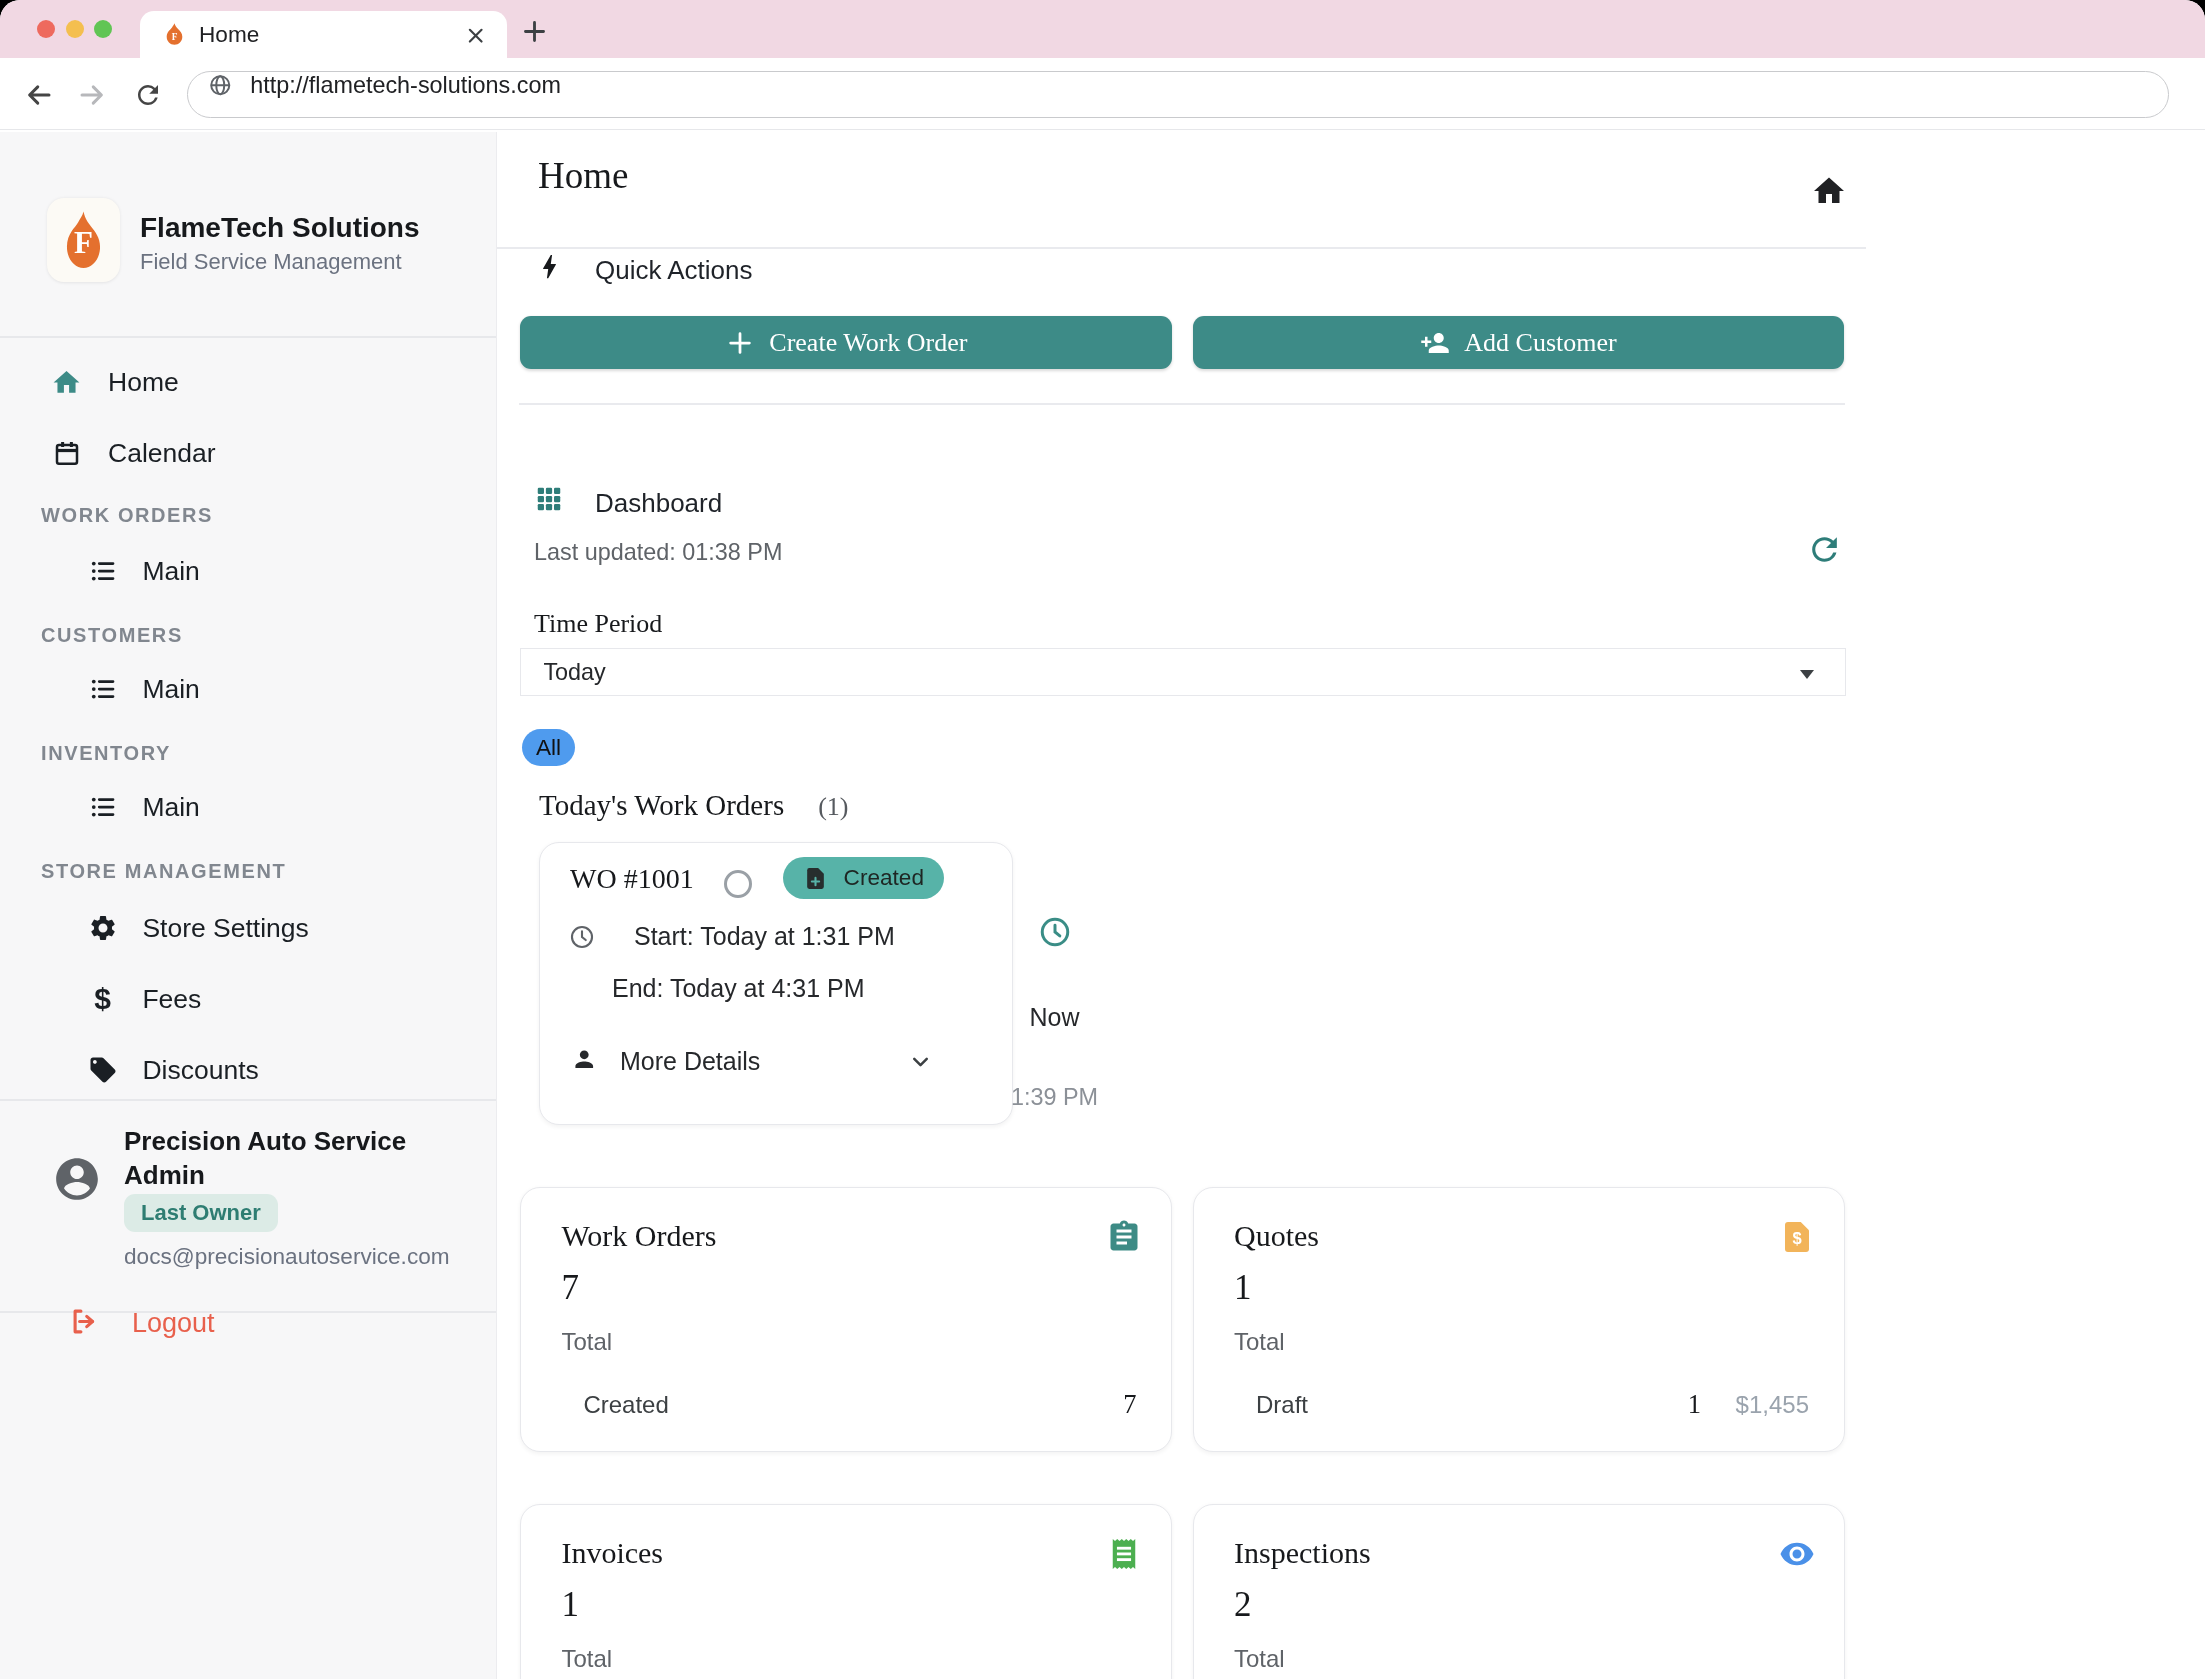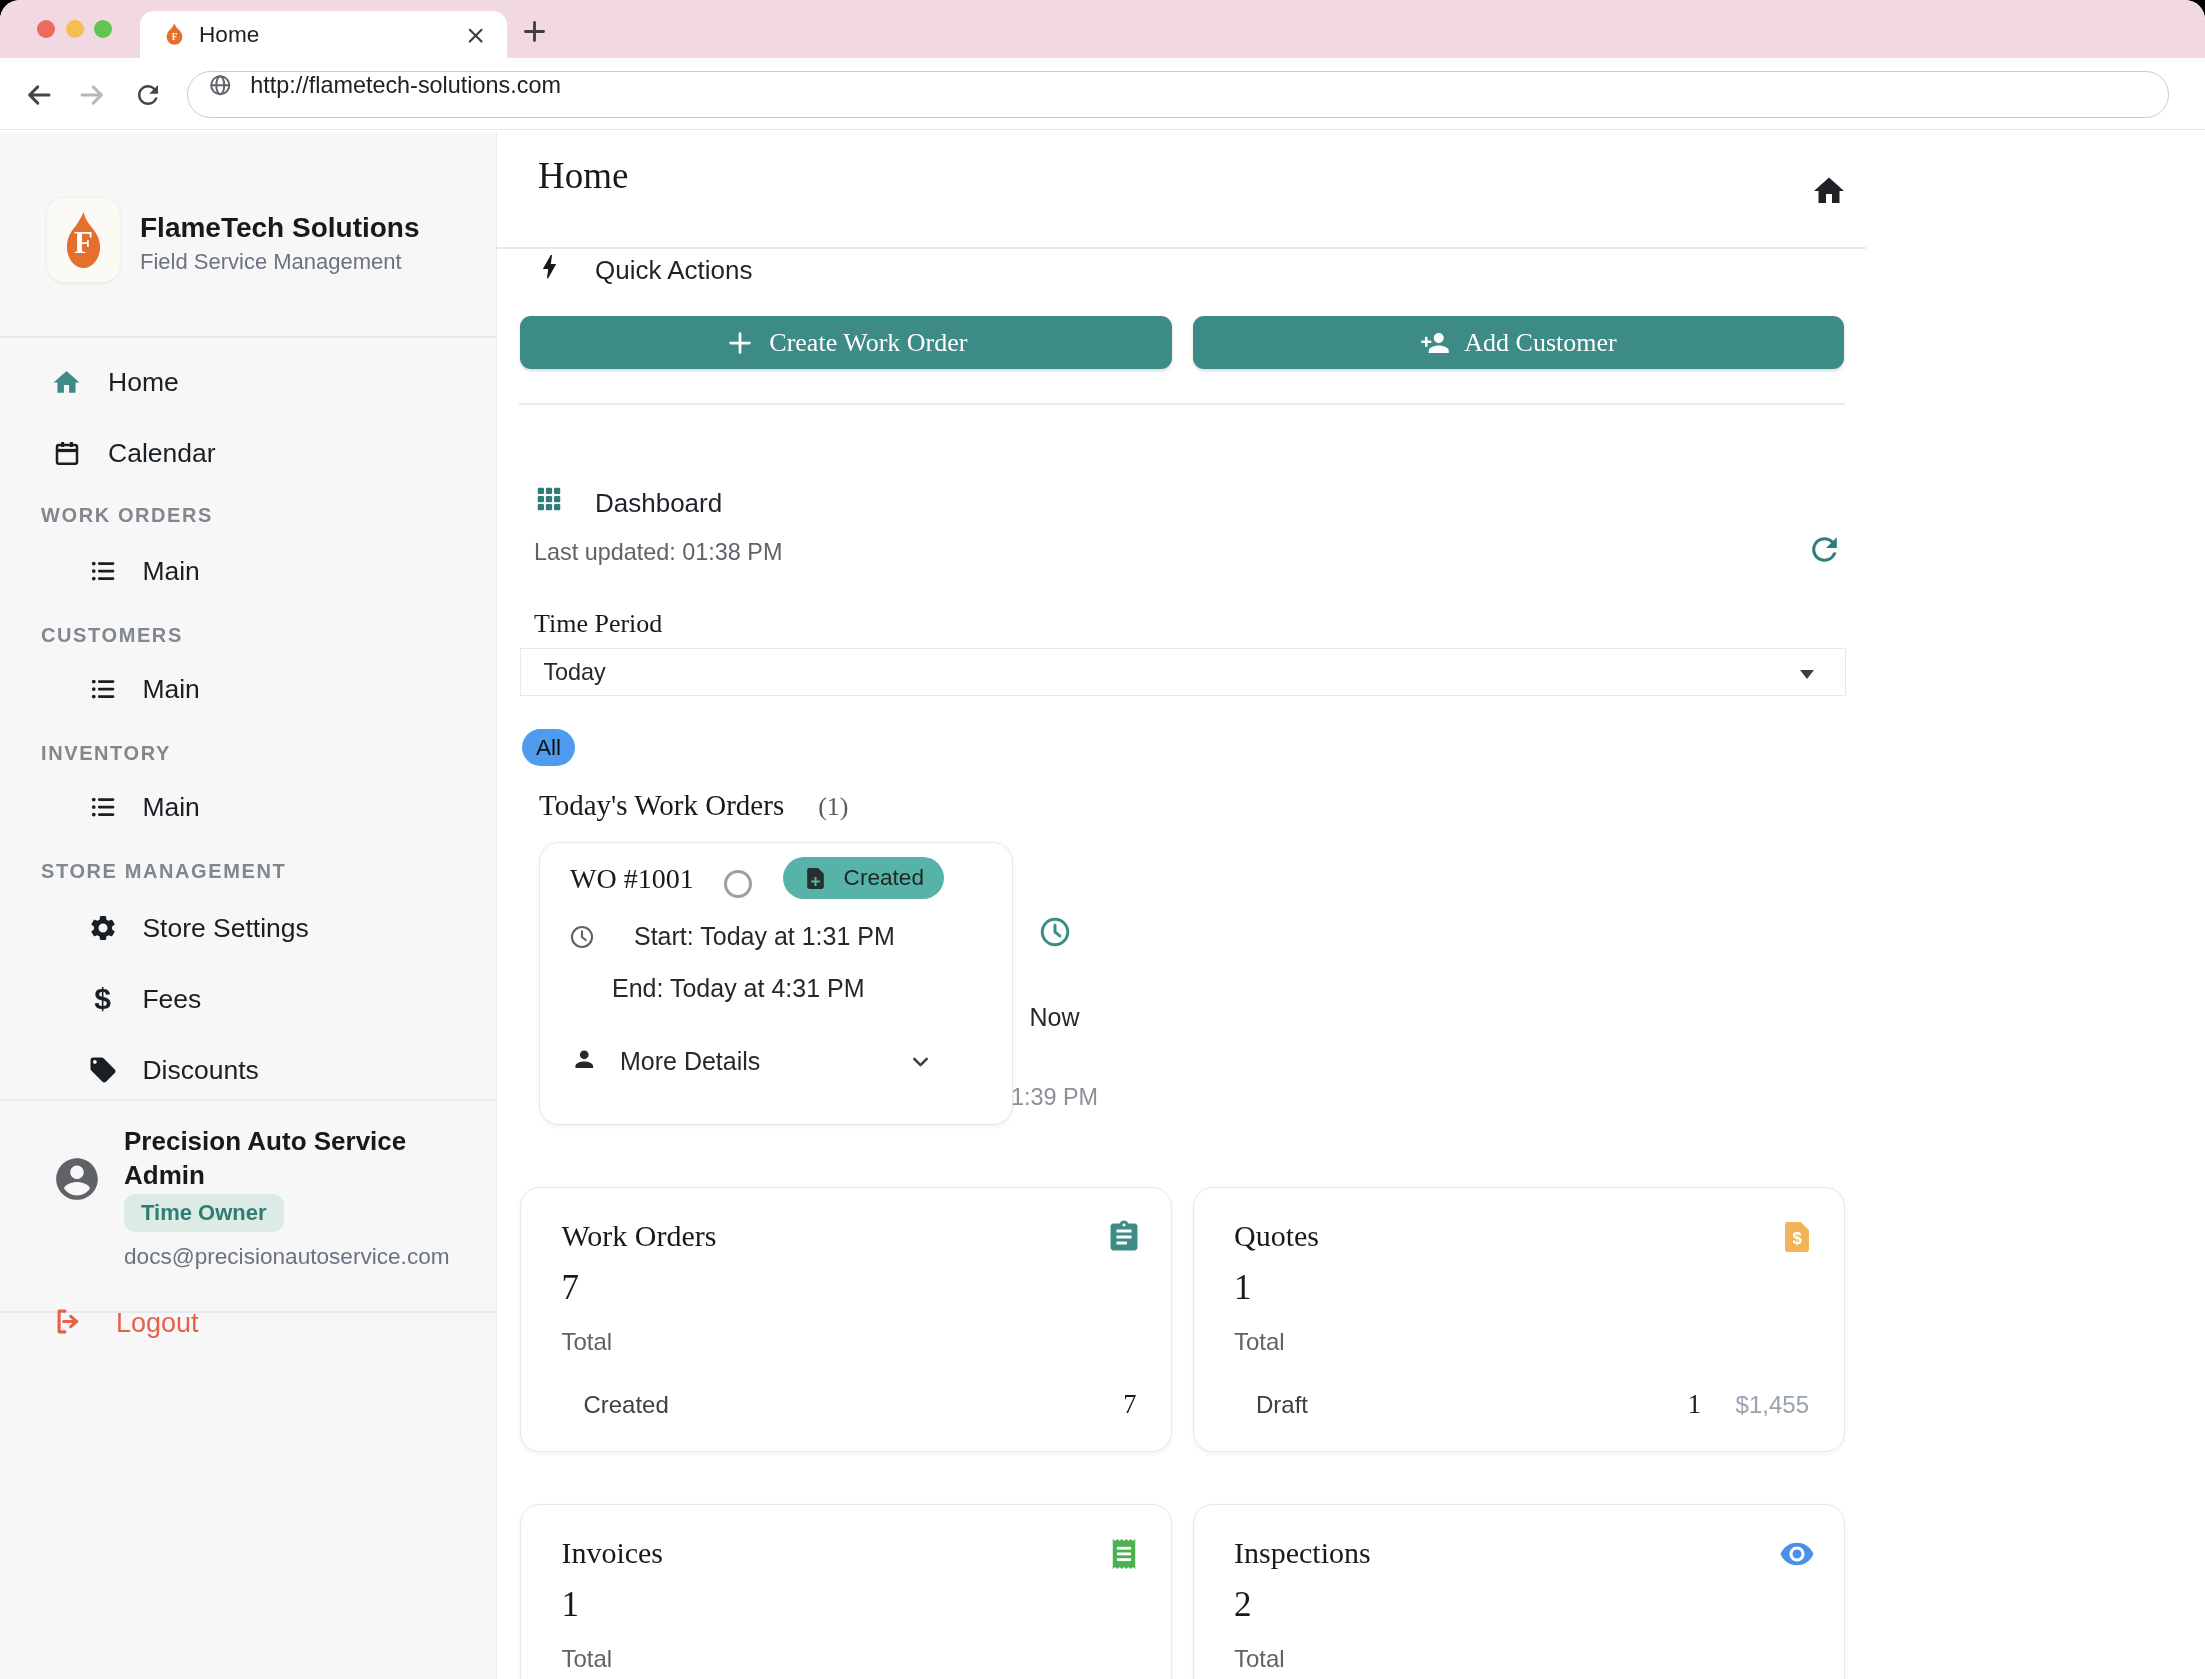--- a/index.html
+++ b/index.html
@@ -40,21 +40,21 @@
   .sb-item .ic { width:33px; height:33px; display:flex; align-items:center; justify-content:center; }
   .sb-lv1 { left:50px; }
   .sb-lv1 .lbl { margin-left:25px; font-size:26.5px; color:#1a1f24; }
   .sb-lv2 { left:86px; }
   .sb-lv2 .lbl { margin-left:23.4px; font-size:26.5px; color:#1a1f24; }
   .sb-hdr { position:absolute; left:41px; font-size:20px; font-weight:bold; letter-spacing:1.6px; color:#81878f; }
   .avatar { position:absolute; left:52px; top:1022px; width:50px; height:50px; }
   .u-name { position:absolute; left:124px; top:992px; width:335px; font-size:26px; font-weight:bold; line-height:34px; color:#17191c; }
   .u-badge { position:absolute; left:124px; top:1062px; background:#dcebe6; color:#2e7d72; font-size:22px; font-weight:bold; padding:6.2px 17px; border-radius:11px; }
   .u-email { position:absolute; left:124px; top:1112px; font-size:22.6px; color:#6b7280; }
-  .logout { position:absolute; left:52px; top:1174px; display:flex; align-items:center; cursor:pointer;text-align:right; }
+  .logout { position:absolute; left:68px; top:1174px; display:flex; align-items:center; cursor:pointer;text-align:right; }
   .logout .lbl { margin-left:33px; font-size:27px; color:#e8604c; }
 
   
   .content { position:absolute; left:0; top:0; width:1372px; height:100%; }
   .serif { font-family:"Liberation Serif", serif; }
   .page-title { position:absolute; left:41px; top:22px; font-size:37px; font-weight:normal; color:#17191c; }
   .hdr-home { position:absolute; left:1314px; top:41px; width:36px; height:36px; }
   .m-div { position:absolute; height:2.3px; background:#e9eaee; }
   .qa-bolt { position:absolute; left:37px; top:119px; width:31px; height:31px; }
   .qa-label { position:absolute; left:98px; top:123px; font-size:26px; color:#1f2329; }
@@ -278,21 +278,21 @@
       </div>
 
       <div class="sb-div" style="top:967px"></div>
 
       <span class="avatar">
         <svg viewBox="0 0 24 24" width="50" height="50">
             <use href="#p-avatar" fill="#5f6368"></use>
           </svg>
       </span>
       <div class="u-name">Precision Auto Service Admin</div>
-      <div class="u-badge">Time Owner</div>
+      <div class="u-badge">Last Owner</div>
       <div class="u-email">docs@precisionautoservice.com</div>
 
       <div class="sb-div" style="top:1179px"></div>
 
       <div class="logout">
         <span>
           <svg viewBox="0 0 24 24" width="31" height="31" fill="none" stroke="#e8604c" stroke-width="2.4" stroke-linecap="round" stroke-linejoin="round">
               <path d="M10 4H5.5v16H10"></path>
               <path d="M14.5 8l4.5 4-4.5 4"></path>
               <path d="M19 12H9"></path>

